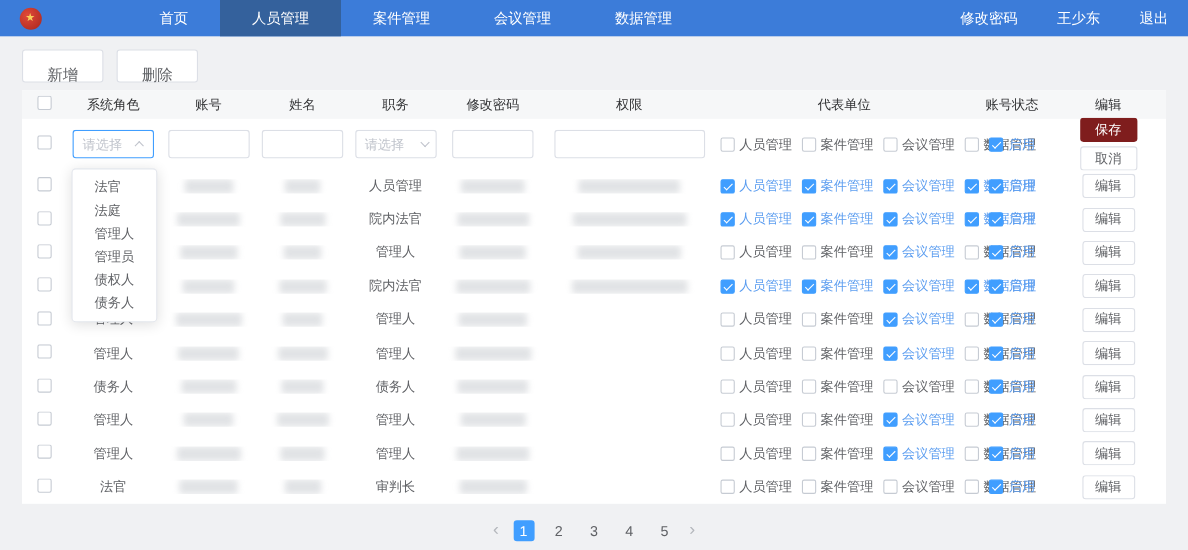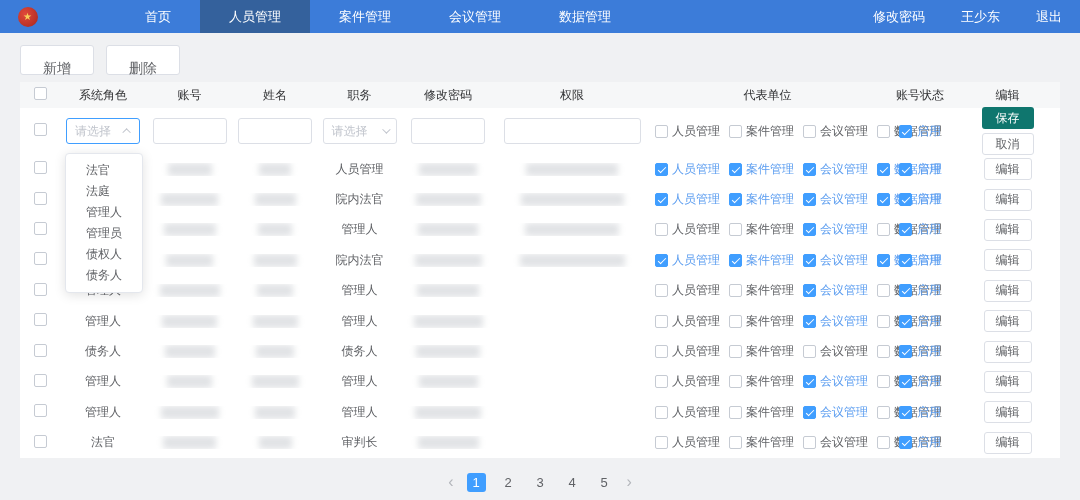--- a/index.html
+++ b/index.html
@@ -48,21 +48,21 @@
   
   .editrow { height:46px; }
   .inp { height:26px; width:74px; border:1px solid #dcdfe6; border-radius:3px; font-size:12px; padding:0 8px; color:#606266; margin:0 auto; display:block; }
   .inp.wide { width:137px; }
   .sel { height:26px; width:74px; border:1px solid #dcdfe6; border-radius:3px; font-size:12px; color:#c0c4cc; background:#fff; display:flex; align-items:center; justify-content:space-between; padding:0 8px; margin:0 auto; cursor:pointer; }
   .sel.focused { border-color:#409EFF; }
   .chev { width:6px; height:6px; border-right:1.4px solid #c0c4cc; border-bottom:1.4px solid #c0c4cc; display:inline-block; }
   .chev.down { transform:rotate(45deg) translateY(-2px); }
   .chev.up   { transform:rotate(-135deg) translateY(-2px); }
   .stack { display:flex; flex-direction:column; gap:4px; align-items:center; }
-  .btn-save   { width:52px; height:22px; background:#0f766e; border:none; border-radius:3px; color:#fff; font-size:12px; cursor:pointer; }
+  .btn-save   { width:52px; height:22px; background:#7f1d1d; border:none; border-radius:3px; color:#fff; font-size:12px; cursor:pointer; }
   .btn-cancel { width:52px; height:22px; background:#fff; border:1px solid #dcdfe6; border-radius:3px; color:#606266; font-size:12px; cursor:pointer; }
 
   
   .dropdown { position:absolute; left:45px; top:71px; width:78px; background:#fff; border:1px solid #e4e7ed; border-radius:4px; box-shadow:0 2px 12px rgba(0,0,0,.12); padding:6px 0; z-index:10; }
   .opt { height:21px; line-height:21px; padding-left:20px; font-size:12px; color:#606266; cursor:pointer; white-space:nowrap; }
 
   
   .pager { display:flex; justify-content:center; align-items:center; gap:13px; margin-top:15px; color:#606266; font-size:13px; }
   .page  { min-width:19px; height:19px; display:flex; align-items:center; justify-content:center; border-radius:3px; cursor:pointer; }
   .page.active { background:#409EFF; color:#fff; }

